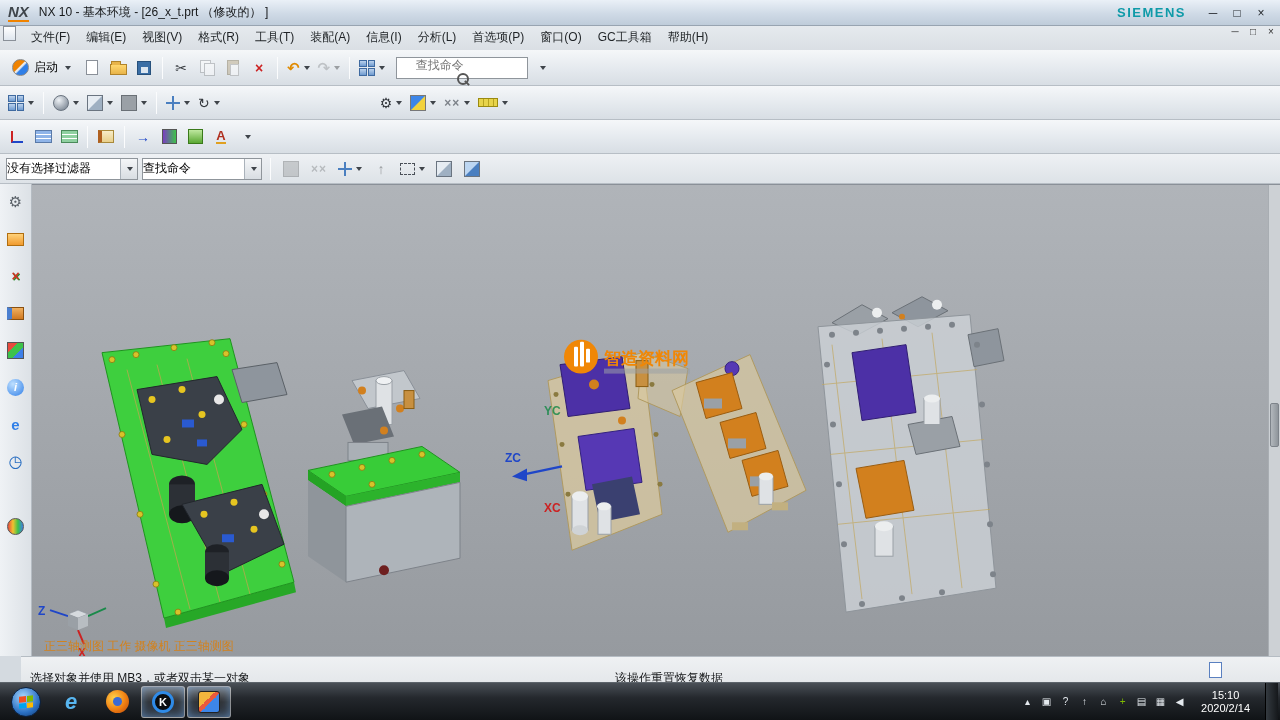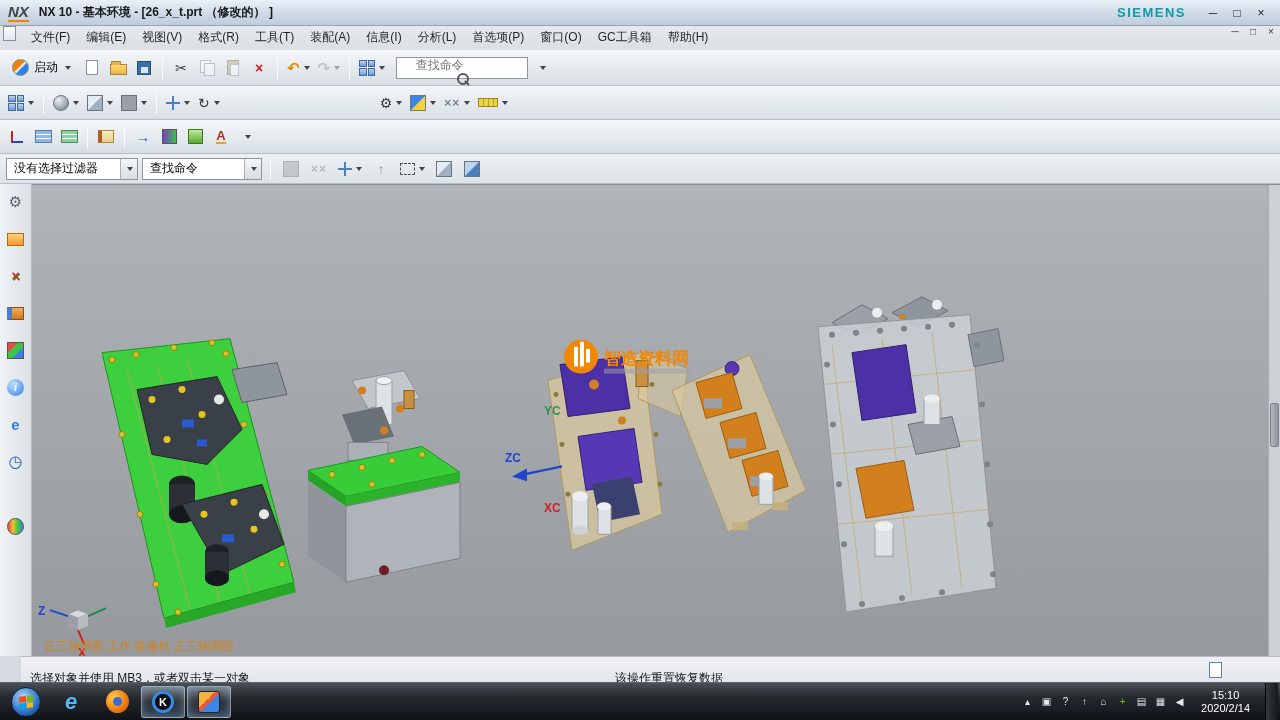--- a/index.html
+++ b/index.html
@@ -6,21 +6,21 @@
   html,body { width:1280px; height:720px; overflow:hidden; }
   body { font-family:"Liberation Sans","DejaVu Sans",sans-serif; font-size:12px; background:#000; }
   .screen { position:relative; width:1280px; height:720px; background:#d4dae0; }
 
   
   .titlebar { position:absolute; top:0; left:0; right:0; height:26px;
     background:linear-gradient(180deg,#eaf0f7,#cfdae6 55%,#bfccda);
     border-bottom:1px solid #98a4b1; display:flex; align-items:center; padding:0 8px; }
   .nx-logo { font-weight:bold; font-size:15px; font-style:italic; color:#3f454b;
     border-bottom:2px solid #f08300; margin-right:10px; line-height:17px;text-align:center; }
-  .title-text { color:#16181a;font-weight:bold; }
+  .title-text { color:#16181a; }
   .siemens { margin-left:auto; color:#0e9aa8; font-weight:bold; letter-spacing:1.5px; font-size:13px; margin-right:14px; }
   .win-btn { width:22px; text-align:center; color:#24282c; font-size:12px; margin-left:2px; cursor:default; }
 
   
   .menubar { position:absolute; top:26px; left:0; right:0; height:40px;
     background:linear-gradient(#e6eaee,#d2d8de); border-bottom:1px solid #aab2ba;
     display:flex; align-items:flex-start; padding:0 0; }
   .menu-doc-icon { width:13px; height:15px; background:linear-gradient(#fff,#dfe6ee);
     border:1px solid #8a9098; margin:0 7px 0 3px; }
   .menu-item { padding:3px 8px; color:#1f2326; white-space:nowrap; }
@@ -89,21 +89,21 @@
   .arrow-blue { color:#1f46c8; font-weight:bold; font-size:14px; }
 
   .find { display:flex; align-items:center; background:#fff; border:1px solid #8f959b;
     height:22px; width:132px; padding:0 3px 0 6px; margin-left:6px;flex-direction:column; }
   .find input { border:none; outline:none; width:96px; font-size:12px; font-family:inherit; color:#222; background:transparent; }
   .mag { width:15px; height:15px; position:relative; }
   .mag::before { content:""; position:absolute; width:8px; height:8px; border:2px solid #555; border-radius:50%; left:1px; top:1px; }
   .mag::after { content:""; position:absolute; width:6px; height:2px; background:#555; transform:rotate(45deg); left:8px; top:10px; }
 
   .combo { display:flex; align-items:center; justify-content:space-between; background:#fff;
-    border:1px solid #8f959b; height:22px; padding-left:7px; }
+    border:1px solid #8f959b; height:22px; }
   .combo .dda { width:17px; height:20px; background:linear-gradient(#f4f6f8,#d8dde2);
     border-left:1px solid #aab2ba; display:flex; align-items:center; justify-content:center; }
 
   
   .main { position:absolute; top:184px; left:0; height:472px; right:0; }
   .sidebar { position:absolute; left:0; top:0; bottom:0; width:32px;
     background:linear-gradient(90deg,#eff2f5,#dce1e6); border-right:1px solid #b5bcc3;
     display:flex; flex-direction:column; align-items:center; padding-top:8px; gap:17px; }
   .sb-ic { width:22px; height:20px; display:flex; align-items:center; justify-content:center; }
   .sb-gear { color:#5a6168; font-size:15px; }

